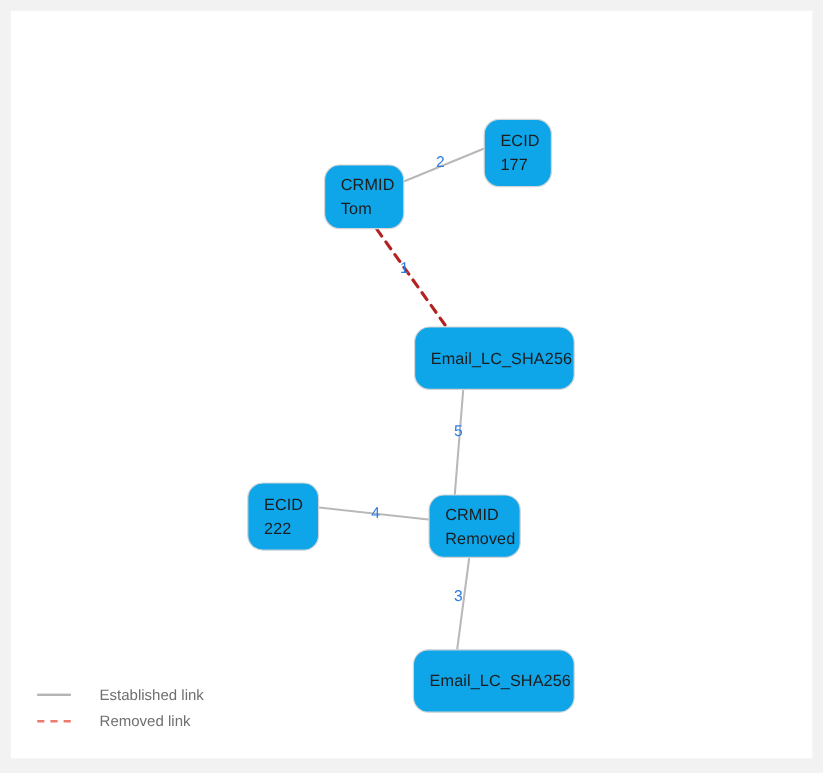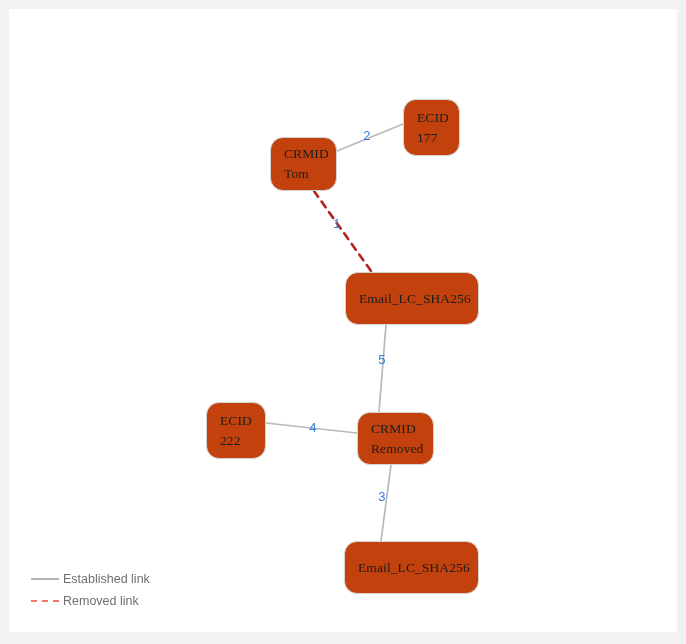--- a/index.html
+++ b/index.html
@@ -33,32 +33,31 @@
     position: absolute;
     left: 0;
     top: 0;
     width: 668px;
     height: 623px;
     pointer-events: none;
   }
   .node {
     position: absolute;
     box-sizing: border-box;
-    background: #c2410c;
+    background: #0ea5e9;
     border: 1.3px solid #d5d5d5;
     border-radius: 13px;
     display: flex;
     flex-direction: column;
     justify-content: center;
     padding-left: 13px;
     color: #1d1d1d;
     font-size: 13.5px;
     line-height: 1.45;
     letter-spacing: 0.1px;
-    font-family: Liberation Serif, serif;
   }
   .node .line1, .node .line2 {
     white-space: nowrap;
   }
   .edge-label {
     position: absolute;
     color: #2f7de1;
     font-size: 13px;
     font-weight: 500;
     line-height: 1;
@@ -69,21 +68,21 @@
     position: absolute;
     left: 22px;
     bottom: 24px;
     display: flex;
     flex-direction: column;
     gap: 8px;
   }
   .legend-row {
     display: flex;
     align-items: center;
-    gap: 4px;
+    gap: 24px;
   }
   .legend-swatch {
     width: 28px;
     height: 0;
     flex: 0 0 28px;
   }
   .legend-swatch.solid {
     border-top: 2.4px solid #b4b4b4;
   }
   .legend-swatch.dashed {

